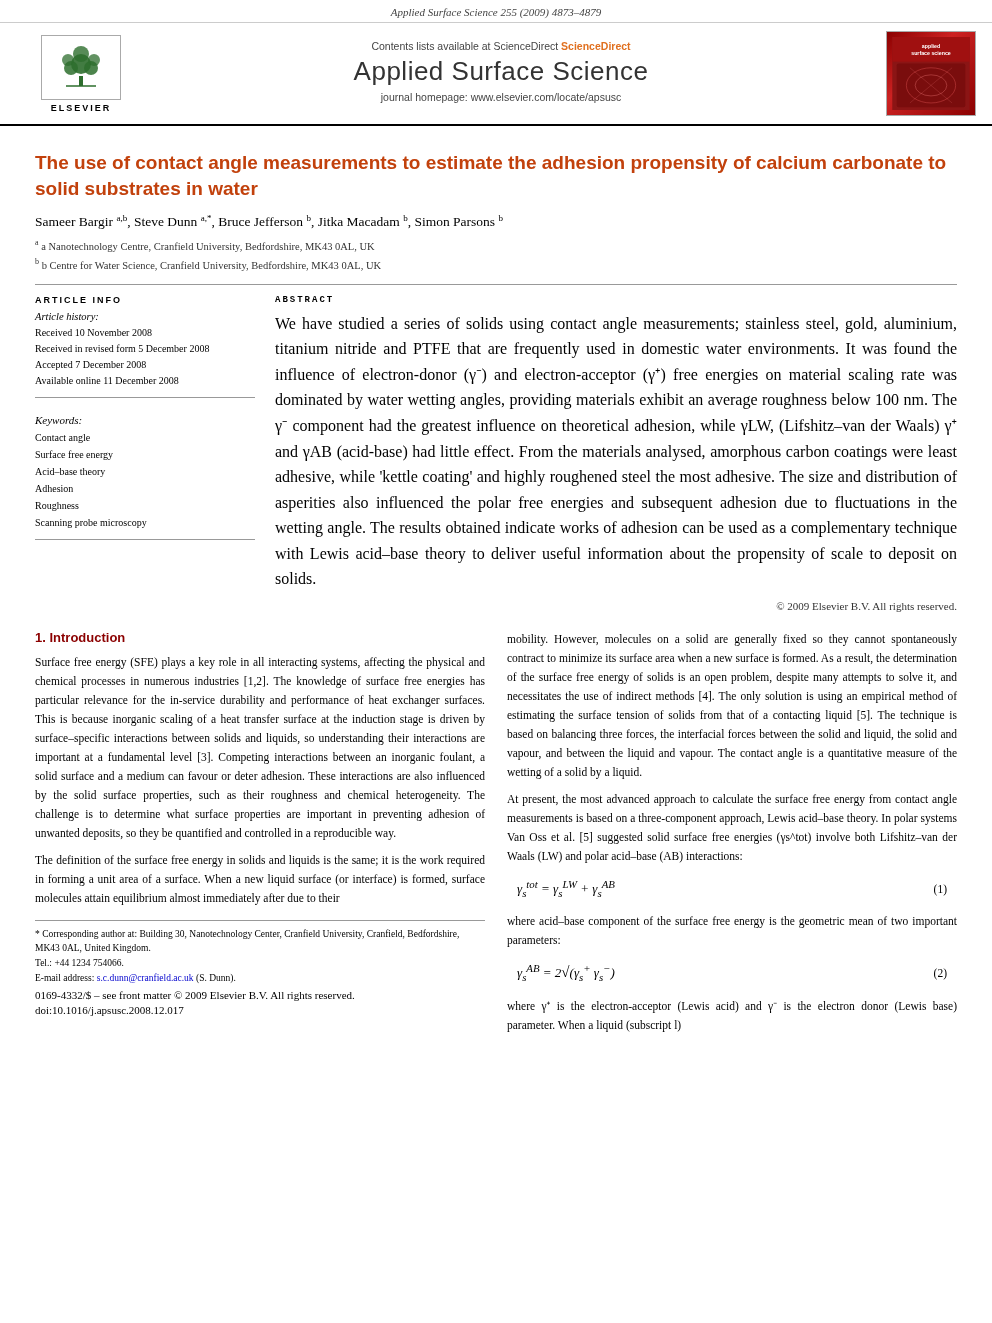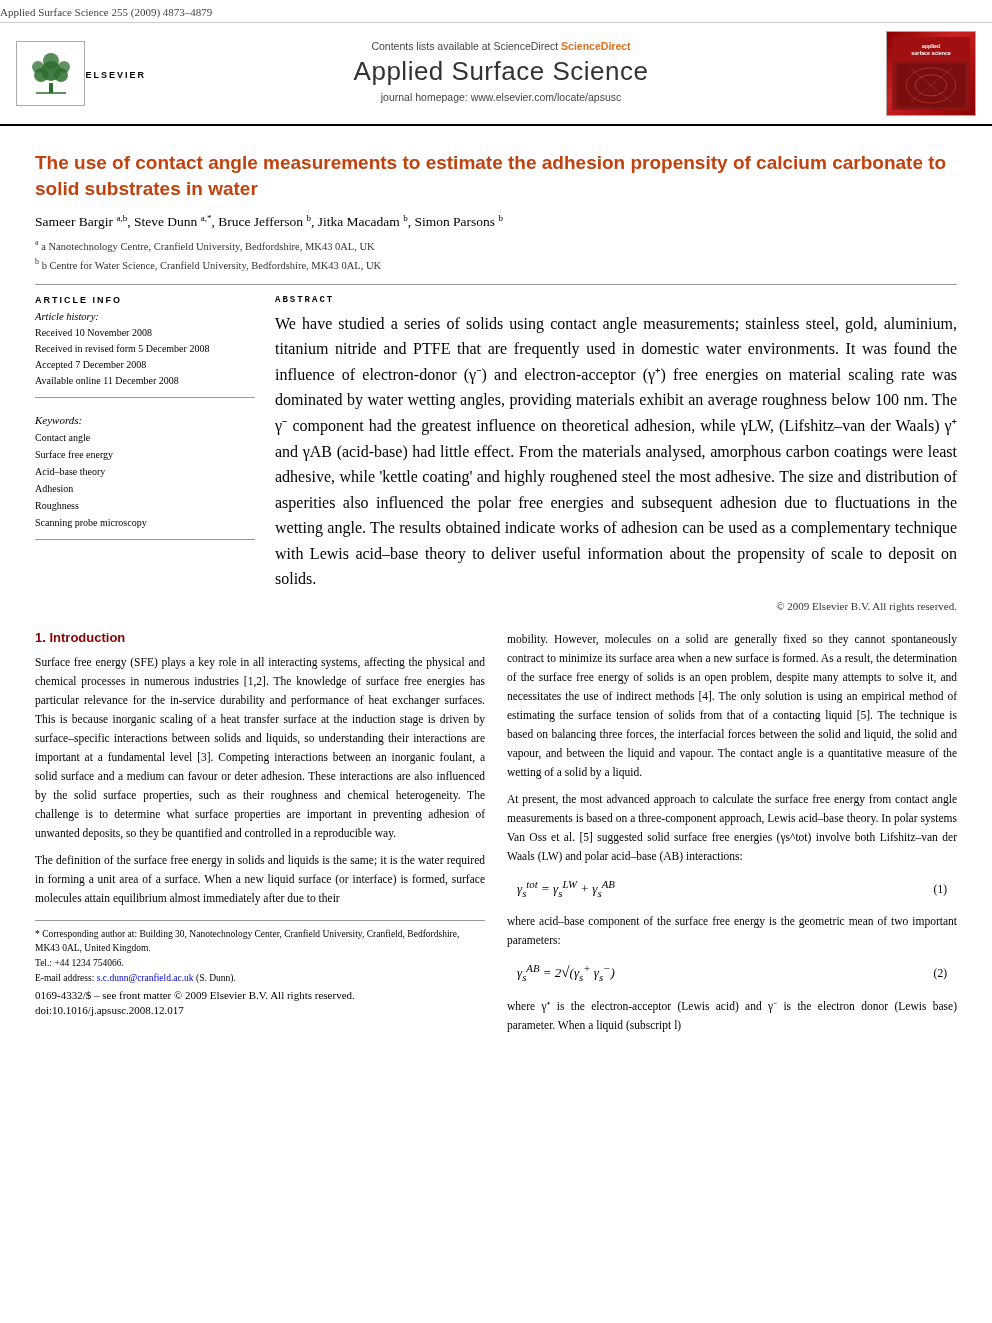--- a/index.html
+++ b/index.html
@@ -7,40 +7,43 @@
       background: #fff;
       font-family: "Times New Roman", Times, serif;
       font-size: 13px;
       color: #000;
       width: 992px;
       min-height: 1323px;
     }
 
     
     .journal-ref-bar {
+      text-align: center;
       font-size: 11px;
       color: #444;
       padding: 6px 0 4px;
       border-bottom: 1px solid #ccc;
+      font-style: italic;
     }
 
     
     .journal-header {
       display: flex;
       align-items: center;
       padding: 8px 16px;
       border-bottom: 2px solid #000;
       position: relative;
     }
     .journal-header-left {
       width: 130px;
       flex-shrink: 0;
     }
     .elsevier-logo {
       display: flex;
+      flex-direction: column;
       align-items: center;
     }
     .elsevier-logo-box {
       width: 80px;
       height: 65px;
       background: #fff;
       border: 1px solid #aaa;
       display: flex;
       flex-direction: column;
       align-items: center;
@@ -392,21 +395,21 @@
   <div class="body-section">
     <div class="body-two-col">
 
       <div class="body-col">
         <div class="section-heading">
           <span>1.</span>
           <span>Introduction</span>
         </div>
         <div class="body-text">
           <p>Surface free energy (SFE) plays a key role in all interacting systems, affecting the physical and chemical processes in numerous industries [1,2]. The knowledge of surface free energies has particular relevance for the in-service durability and performance of heat exchanger surfaces. This is because inorganic scaling of a heat transfer surface at the induction stage is driven by surface–specific interactions between solids and liquids, so understanding their interactions are important at a fundamental level [3]. Competing interactions between an inorganic foulant, a solid surface and a medium can favour or deter adhesion. These interactions are also influenced by the solid surface properties, such as their roughness and chemical heterogeneity. The challenge is to determine what surface properties are important in preventing adhesion of unwanted deposits, so they be quantified and controlled in a reproducible way.</p>
-          <p>The definition of the surface free energy in solids and liquids is the same; it is the water required in forming a unit area of a surface. When a new liquid surface (or interface) is formed, surface molecules attain equilibrium almost immediately after due to their</p>
+          <p>The definition of the surface free energy in solids and liquids is the same; it is the work required in forming a unit area of a surface. When a new liquid surface (or interface) is formed, surface molecules attain equilibrium almost immediately after due to their</p>
         </div>
 
         <div class="footnote-area">
           <div class="footnote-text">* Corresponding author at: Building 30, Nanotechnology Center, Cranfield University, Cranfield, Bedfordshire, MK43 0AL, United Kingdom.</div>
           <div class="footnote-text">Tel.: +44 1234 754066.</div>
           <div class="footnote-text">
             <span>E-mail address:</span>
             <span class="footnote-email">s.c.dunn@cranfield.ac.uk</span>
             <span>(S. Dunn).</span>
           </div>

